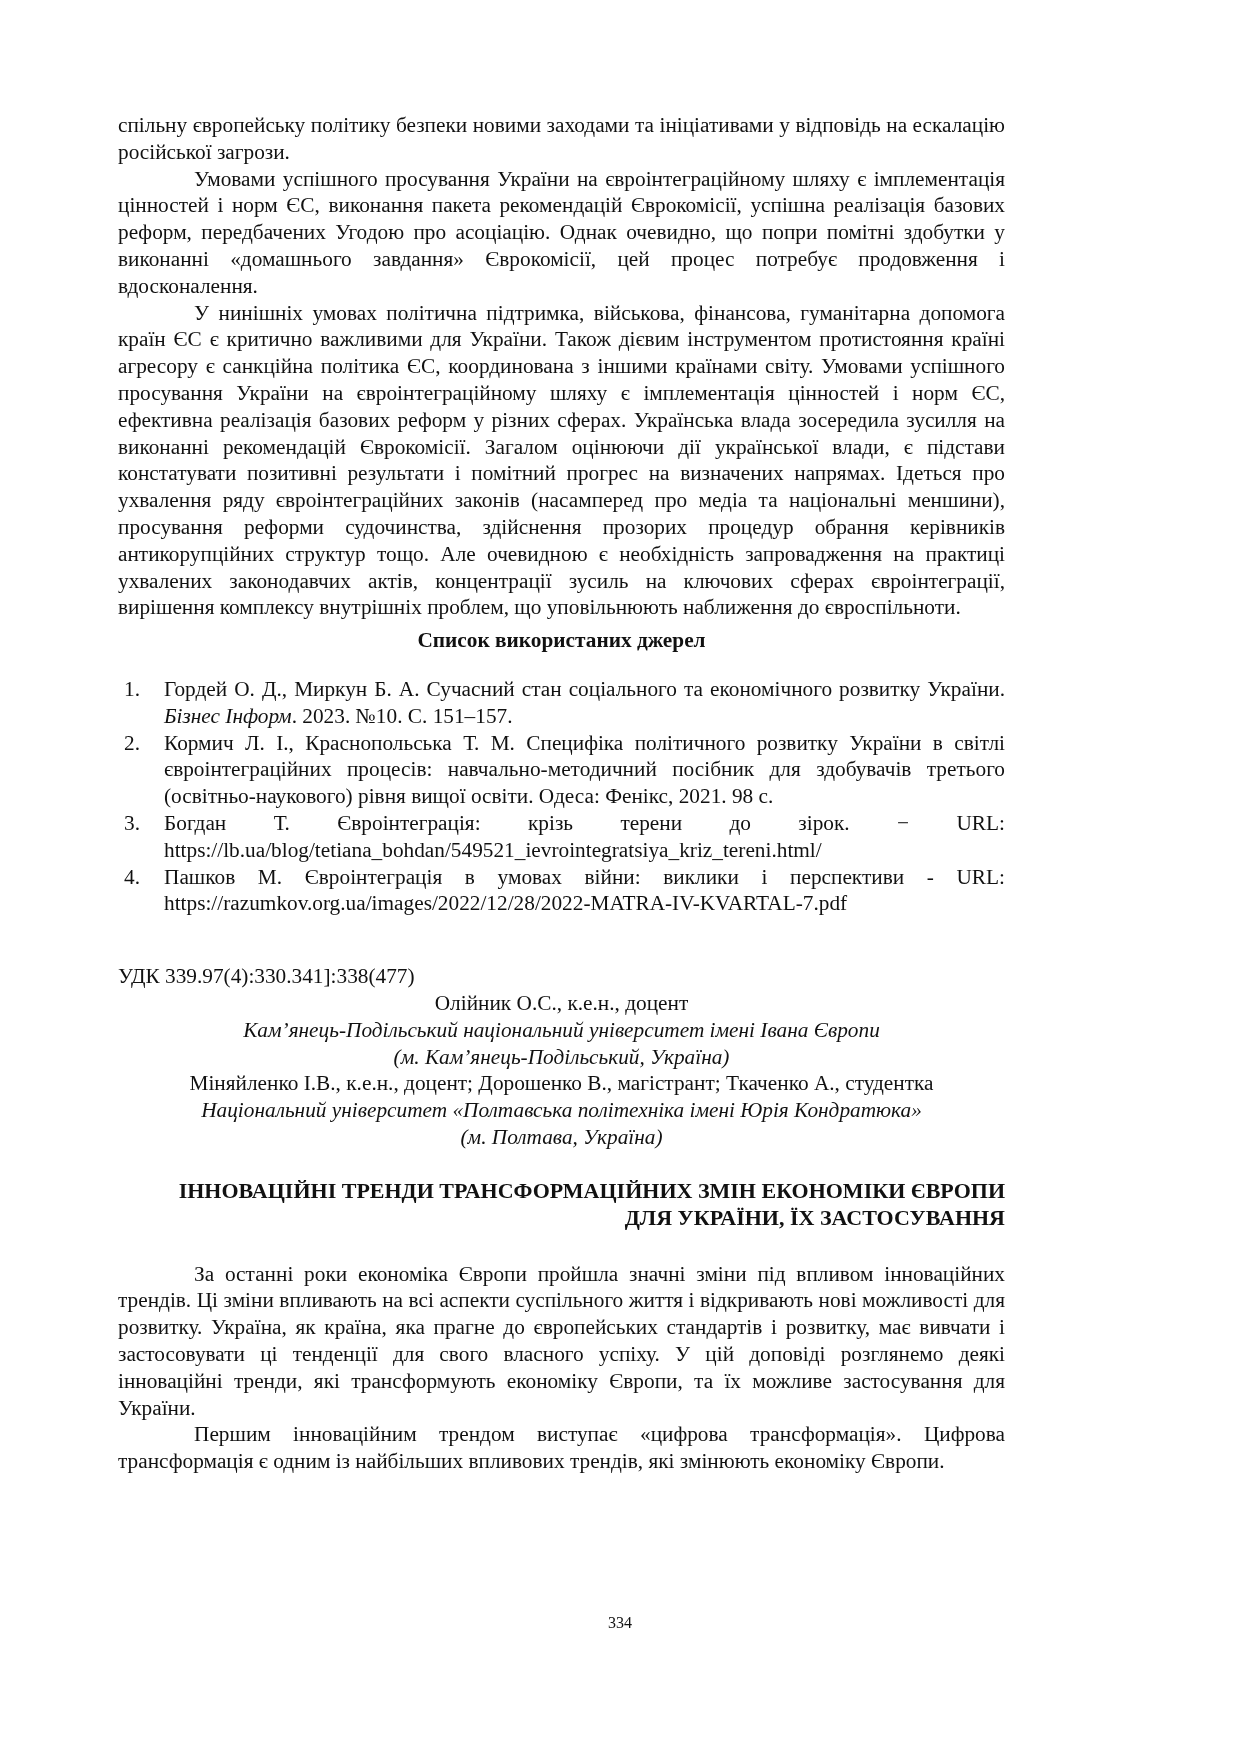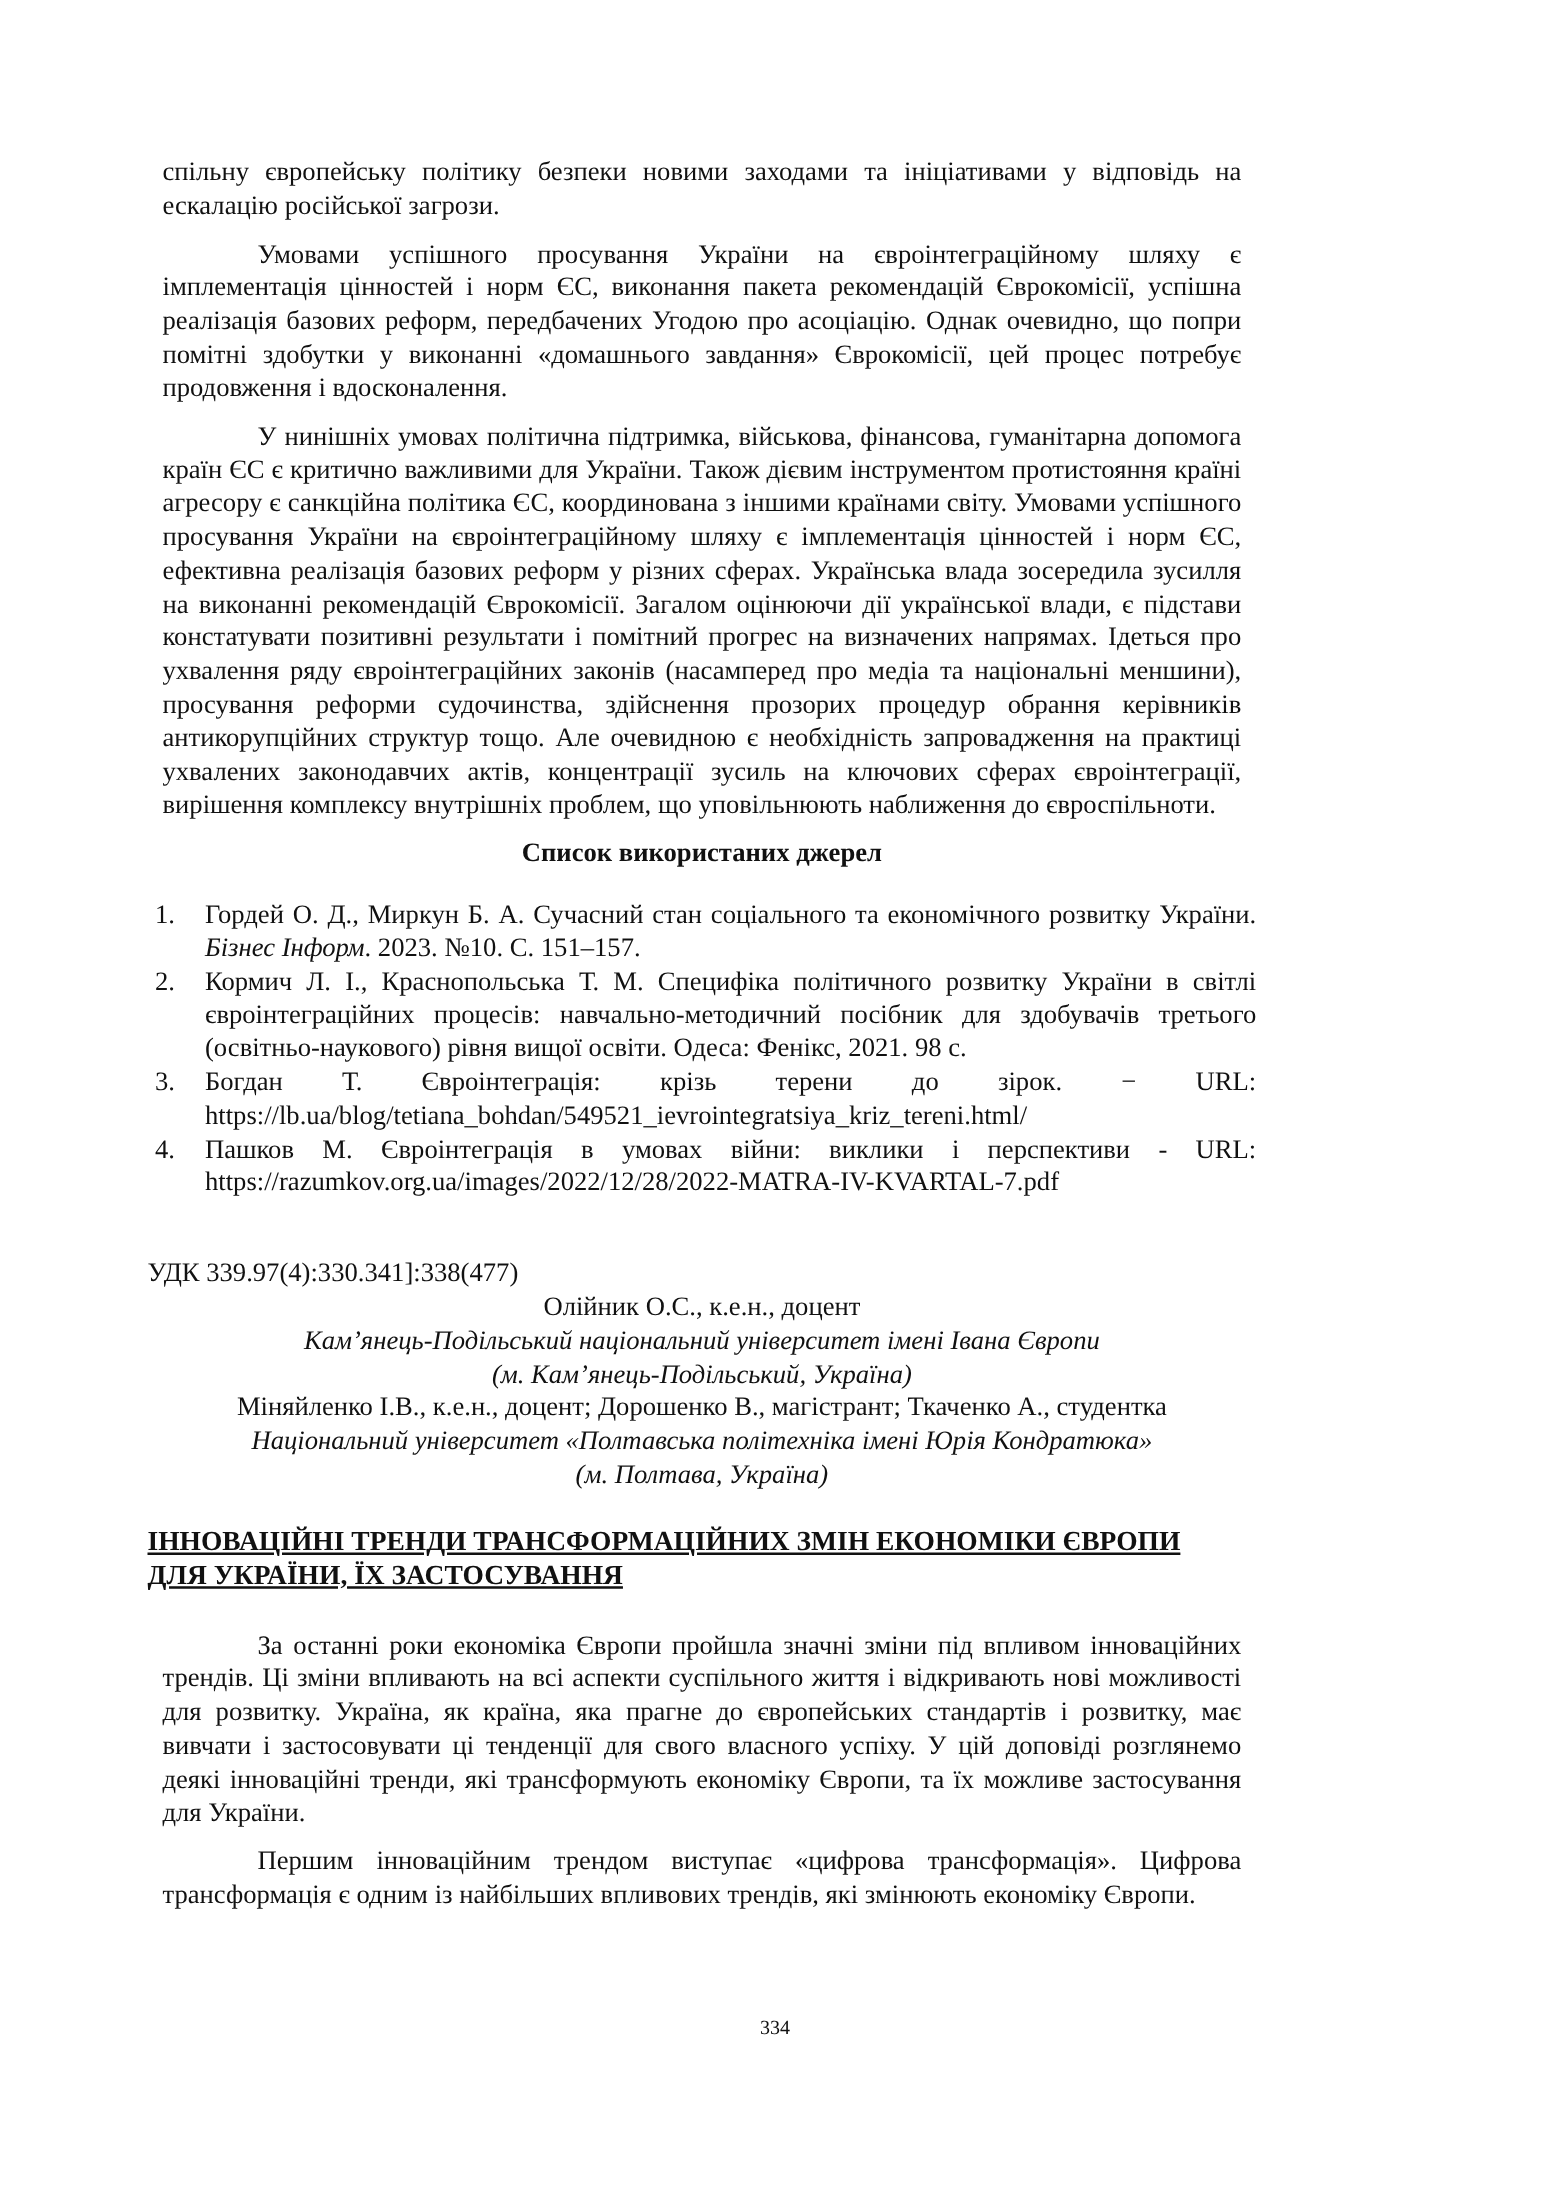--- a/index.html
+++ b/index.html
@@ -1,28 +1,28 @@
 <!DOCTYPE html>
 <html><head>
 <meta charset="utf-8">
 <style>
   html, body { margin:0; padding:0; background:#ffffff; }
   body { width:1240px; height:1754px; position:relative; overflow:hidden;
          font-family:"Liberation Serif", "DejaVu Serif", serif; color:#111; }
   .page { position:absolute; left:118px; top:112px; width:887px; font-size:21.3px; line-height:26.8px; }
-  p { margin:12px; text-align:justify; text-align-last:auto; }
+  p { margin:0; text-align:justify; text-align-last:auto; }
   .indent { text-indent:76px; }
   .refs-title { text-align:center; font-weight:bold; margin-top:6px; margin-bottom:22px; }
   ol.refs { margin:0; padding:0; list-style:none; }
   ol.refs li { position:relative; padding-left:46px; text-align:justify; }
   ol.refs li .num { position:absolute; left:6px; top:0; }
   .udc { margin-top:46px; }
   .center { text-align:center; }
   .italic { font-style:italic; }
-  .article-title { text-align:left; font-weight:bold; margin-top:26px; margin-bottom:30px; font-size:22px; line-height:27px;text-decoration:underline; }
+  .article-title { text-align:right; font-weight:bold; margin-top:26px; margin-bottom:30px; font-size:22px; line-height:27px; }
   .pagenum { position:absolute; left:0; width:1240px; top:1614px; text-align:center; font-size:16px; }
 </style>
 </head>
 <body>
 
 <div class="page">
   <p>спільну європейську політику безпеки новими заходами та ініціативами у відповідь на ескалацію російської загрози.</p>
   <p class="indent">Умовами успішного просування України на євроінтеграційному шляху є імплементація цінностей і норм ЄС, виконання пакета рекомендацій Єврокомісії, успішна реалізація базових реформ, передбачених Угодою про асоціацію. Однак очевидно, що попри помітні здобутки у виконанні «домашнього завдання» Єврокомісії, цей процес потребує продовження і вдосконалення.</p>
   <p class="indent">У нинішніх умовах політична підтримка, військова, фінансова, гуманітарна допомога країн ЄС є критично важливими для України. Також дієвим інструментом протистояння країні агресору є санкційна політика ЄС, координована з іншими країнами світу. Умовами успішного просування України на євроінтеграційному шляху є імплементація цінностей і норм ЄС, ефективна реалізація базових реформ у різних сферах. Українська влада зосередила зусилля на виконанні рекомендацій Єврокомісії. Загалом оцінюючи дії української влади, є підстави констатувати позитивні результати і помітний прогрес на визначених напрямах. Ідеться про ухвалення ряду євроінтеграційних законів (насамперед про медіа та національні меншини), просування реформи судочинства, здійснення прозорих процедур обрання керівників антикорупційних структур тощо. Але очевидною є необхідність запровадження на практиці ухвалених законодавчих актів, концентрації зусиль на ключових сферах євроінтеграції, вирішення комплексу внутрішніх проблем, що уповільнюють наближення до євроспільноти.</p>
 

